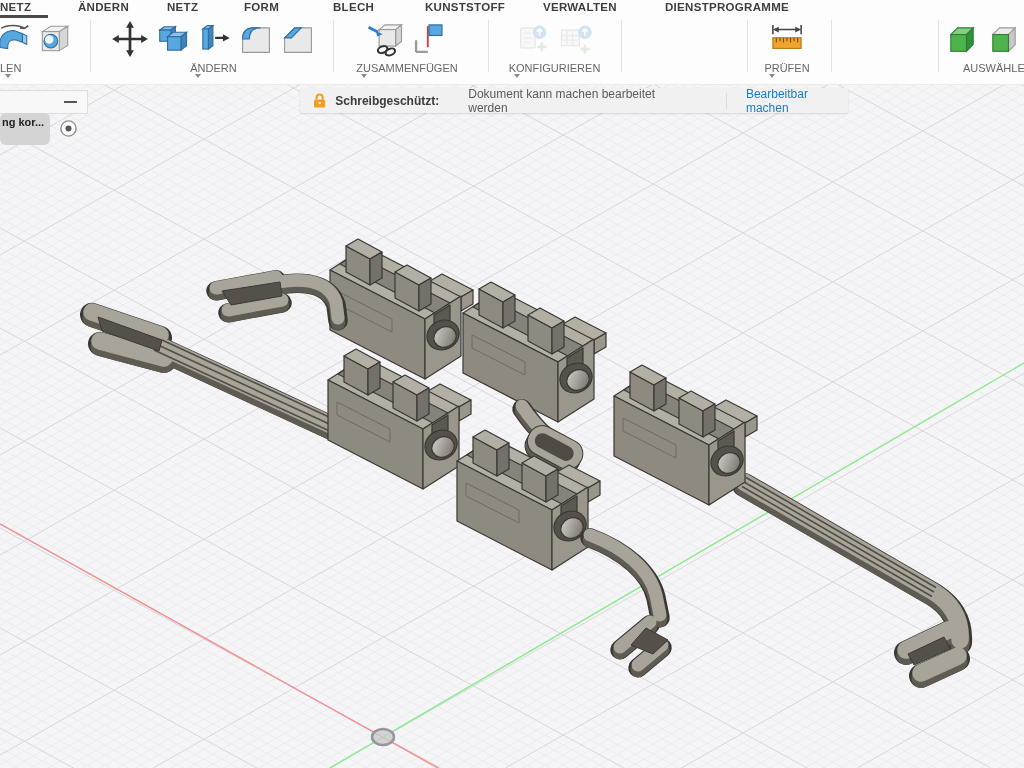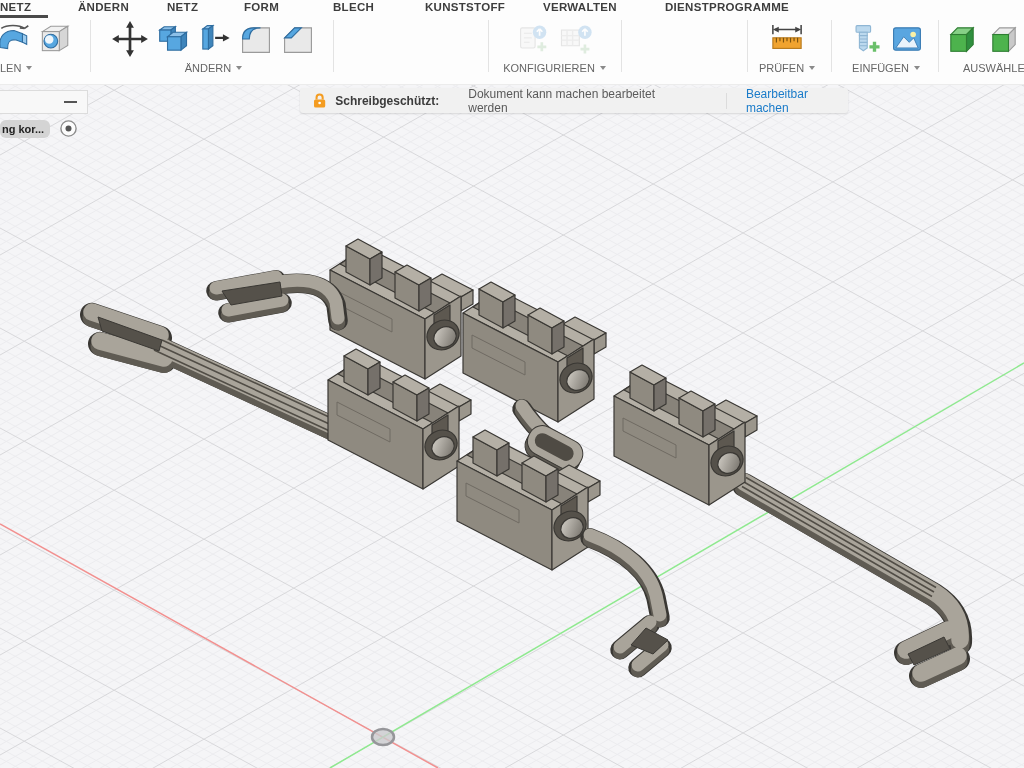--- a/index.html
+++ b/index.html
@@ -5,37 +5,37 @@
   html,body{margin:0;padding:0;}
   body{width:1024px;height:768px;position:relative;overflow:hidden;background:#fff;
        font-family:"Liberation Sans","DejaVu Sans",sans-serif;-webkit-font-smoothing:antialiased;}
   
   #ribbon{position:absolute;left:0;top:0;width:1024px;height:84px;background:#fdfdfd;border-bottom:1px solid #ececec;z-index:5;}
   .tab{position:absolute;top:1px;font-size:11.5px;font-weight:700;color:#3d3d3d;letter-spacing:.3px;cursor:default;white-space:nowrap;}
   #tab-underline{position:absolute;left:0;top:15px;width:48px;height:3px;background:#4a4a4a;}
   .tgroup{position:absolute;top:18px;display:flex;flex-direction:column;align-items:center;}
   .tgroup .icons{display:flex;align-items:center;gap:4px;height:42px;}
   .tgroup .icons svg{display:block;}
-  .glabel{margin-top:2px;font-size:11px;color:#666;white-space:nowrap;display:flex;align-items:center;}
+  .glabel{margin-top:2px;font-size:11px;color:#666;white-space:nowrap;display:flex;align-items:flex-start;flex-direction:column;}
   .caret{width:0;height:0;border-left:3.5px solid transparent;border-right:3.5px solid transparent;border-top:4px solid #8a8a8a;margin-left:5px;}
   .sep{position:absolute;top:20px;height:52px;width:1px;background:#e3e3e3;}
   .grayed{opacity:.45;}
   
   #robar{position:absolute;left:300px;top:88px;width:548px;height:25px;background:#f1f1f1;border-radius:3px;
          box-shadow:0 1px 2px rgba(0,0,0,.13);display:flex;align-items:center;font-size:12px;color:#555;z-index:6;}
   #robar .lbl{font-weight:700;color:#3c3c3c;margin-left:9px;}
   #robar .msg{margin-left:29px;color:#5a5a5a;}
   #robar .div{width:1px;height:16px;background:#dcdcdc;margin-left:41px;}
   #robar .link{margin-left:19px;color:#1a7bc9;cursor:pointer;}
   
   #brw-head{position:absolute;left:-4px;top:90px;width:90px;height:22px;background:#f8f8f8;border:1px solid #dcdcdc;
             display:flex;align-items:center;justify-content:flex-end;z-index:6;}
   #brw-min{width:13px;height:2px;background:#555;margin-right:10px;}
   #brw-item{position:absolute;left:0;top:118px;height:21px;display:flex;align-items:center;z-index:6;}
-  #brw-item .txt{background:#d4d4d4;color:#222;font-size:11px;font-weight:700;padding:3px 6px 3px 2px;white-space:nowrap;border-radius:6px;}
+  #brw-item .txt{background:#d4d4d4;color:#222;font-size:11px;font-weight:700;padding:3px 6px 17px 2px;white-space:nowrap;border-radius:6px;}
   #brw-item svg{margin-left:9px;}
   
   #vp{position:absolute;left:0;top:84px;width:1024px;height:684px;z-index:1;}
   #grid-fine line{stroke:#ececef;stroke-width:1;}
   #grid-major line{stroke:#d8d8db;stroke-width:1;}
   .ol{stroke:#3a3834;stroke-width:1.2;stroke-linejoin:round;}
   .ftop{fill:#b4afa5}.ffront{fill:#8f8a80}.fend{fill:#9b968c}.fside{fill:#75706a}
   .fchan{fill:#88837a}.fnotch{fill:#5d5850}.fhole{fill:#55514a}.fholein{fill:url(#holeg)}
   .fpocket{fill:none;stroke:#6f6a62;stroke-width:1;}
   .a-out{stroke:#3a3834;stroke-width:19.5;fill:none;stroke-linecap:round;stroke-linejoin:round;}
@@ -109,20 +109,42 @@
         <path d="M5 29 L5 16 L14 7 L29 7 L29 29 Z" fill="#e9e9e9" stroke="#9a9a9a"></path>
         <path d="M5 16 L14 7 L20 7 L11 16 Z" fill="#57a7e0" stroke="#2f6da0"></path>
       </svg>
     </div>
     <div class="glabel">
       <span>ÄNDERN</span>
         <span class="caret"></span>
     </div>
   </div>
 
+  <div class="tgroup" style="left:337px;width:140px">
+    <div class="icons">
+      <svg width="40" height="40" viewBox="0 0 34 34">
+        <path d="M12 9 L17 5 L31 5 L26 9 Z" fill="#f1f1f1" stroke="#9a9a9a"></path>
+        <path d="M26 9 L31 5 L31 19 L26 23 Z" fill="#d6d6d6" stroke="#9a9a9a"></path>
+        <rect x="12" y="9" width="14" height="14" fill="#e9e9e9" stroke="#9a9a9a"></rect>
+        <path d="M3 7 L11 11" stroke="#2f7fd0" stroke-width="2.4" fill="none"></path>
+        <path d="M15 13 L9 10.2 L10.5 14.8 Z" fill="#2f7fd0"></path>
+        <ellipse cx="15" cy="26" rx="4.2" ry="2.7" transform="rotate(-22 15 26)" fill="none" stroke="#333" stroke-width="1.8"></ellipse>
+        <ellipse cx="21.5" cy="28" rx="4.2" ry="2.7" transform="rotate(-22 21.5 28)" fill="none" stroke="#333" stroke-width="1.8"></ellipse>
+      </svg>
+      <svg width="40" height="40" viewBox="0 0 34 34">
+        <path d="M6 28 H16 M6 28 V18" stroke="#9a9a9a" stroke-width="2" fill="none"></path>
+        <path d="M16 6 V24" stroke="#d04040" stroke-width="1.6"></path>
+        <rect x="17" y="5" width="11" height="9" fill="#57a7e0" stroke="#2f6da0"></rect>
+      </svg>
+    </div>
+    <div class="glabel">
+      <span>ZUSAMMENFÜGEN</span>
+        <span class="caret"></span>
+    </div>
+  </div>
 
   <div class="tgroup" style="left:492px;width:125px">
     <div class="icons grayed">
       <svg width="38" height="38" viewBox="0 0 34 34">
         <rect x="5" y="7" width="13" height="18" rx="1.5" fill="#f2f2f2" stroke="#c9c9c9"></rect>
         <path d="M8 12 H15 M8 16 H15 M8 20 H13" stroke="#d8d8d8" stroke-width="1.2"></path>
         <circle cx="22" cy="11" r="6" fill="#9cc4e6"></circle>
         <path d="M22 8 v6 M22 8 l-2.5 2.5 M22 8 l2.5 2.5" stroke="#fff" stroke-width="1.5" fill="none"></path>
         <path d="M20 24 h8 M24 20 v8" stroke="#bcd8bc" stroke-width="2.4"></path>
       </svg>
@@ -149,40 +171,20 @@
         <rect x="5" y="16" width="24" height="9" fill="#f0a32f" stroke="#b97c20"></rect>
         <path d="M8 16 v4 M11 16 v3 M14 16 v4 M17 16 v3 M20 16 v4 M23 16 v3 M26 16 v4" stroke="#7a5210" stroke-width="1"></path>
       </svg>
     </div>
     <div class="glabel">
       <span>PRÜFEN</span>
         <span class="caret"></span>
     </div>
   </div>
 
-  <div class="tgroup" style="left:836px;width:100px">
-    <div class="icons">
-      <svg width="38" height="38" viewBox="0 0 34 34">
-        <rect x="9" y="5" width="13" height="6" rx="1" fill="#bcd9ee" stroke="#8fb6d4"></rect>
-        <rect x="12" y="11" width="7" height="3" fill="#bcd9ee" stroke="#8fb6d4"></rect>
-        <path d="M12 14 h7 v11 l-3.5 2.5 l-3.5 -2.5 Z" fill="#bcd9ee" stroke="#8fb6d4"></path>
-        <path d="M12 17 h7 M12 20 h7 M12 23 h7" stroke="#8fb6d4" stroke-width="1"></path>
-        <path d="M21 24 h9 M25.5 19.5 v9" stroke="#6abf6a" stroke-width="3"></path>
-      </svg>
-      <svg width="38" height="38" viewBox="0 0 34 34">
-        <rect x="5" y="7" width="24" height="20" rx="2" fill="#5aa6e0" stroke="#3a7cb4"></rect>
-        <circle cx="22.5" cy="13" r="2.5" fill="#f9f1a7"></circle>
-        <path d="M7 25 L14 15 L19 20 L23 16 L27 25 Z" fill="#e9f3fb" stroke="#3a7cb4" stroke-width=".8"></path>
-      </svg>
-    </div>
-    <div class="glabel">
-      <span>EINFÜGEN</span>
-        <span class="caret"></span>
-    </div>
-  </div>
 
   <div class="tgroup" style="left:943px;width:130px;align-items:flex-start">
     <div class="icons">
       <svg width="38" height="38" viewBox="0 0 34 34">
         <path d="M7 13 L13 7 L27 7 L21 13 Z" fill="#86d086" stroke="#2e7d32"></path>
         <path d="M21 13 L27 7 L27 22 L21 28 Z" fill="#2f8f3f" stroke="#2e7d32"></path>
         <rect x="7" y="13" width="14" height="15" fill="#4db34d" stroke="#2e7d32"></rect>
       </svg>
       <svg width="38" height="38" viewBox="0 0 34 34">
         <path d="M7 13 L13 7 L27 7 L21 13 Z" fill="#ececec" stroke="#9a9a9a"></path>

